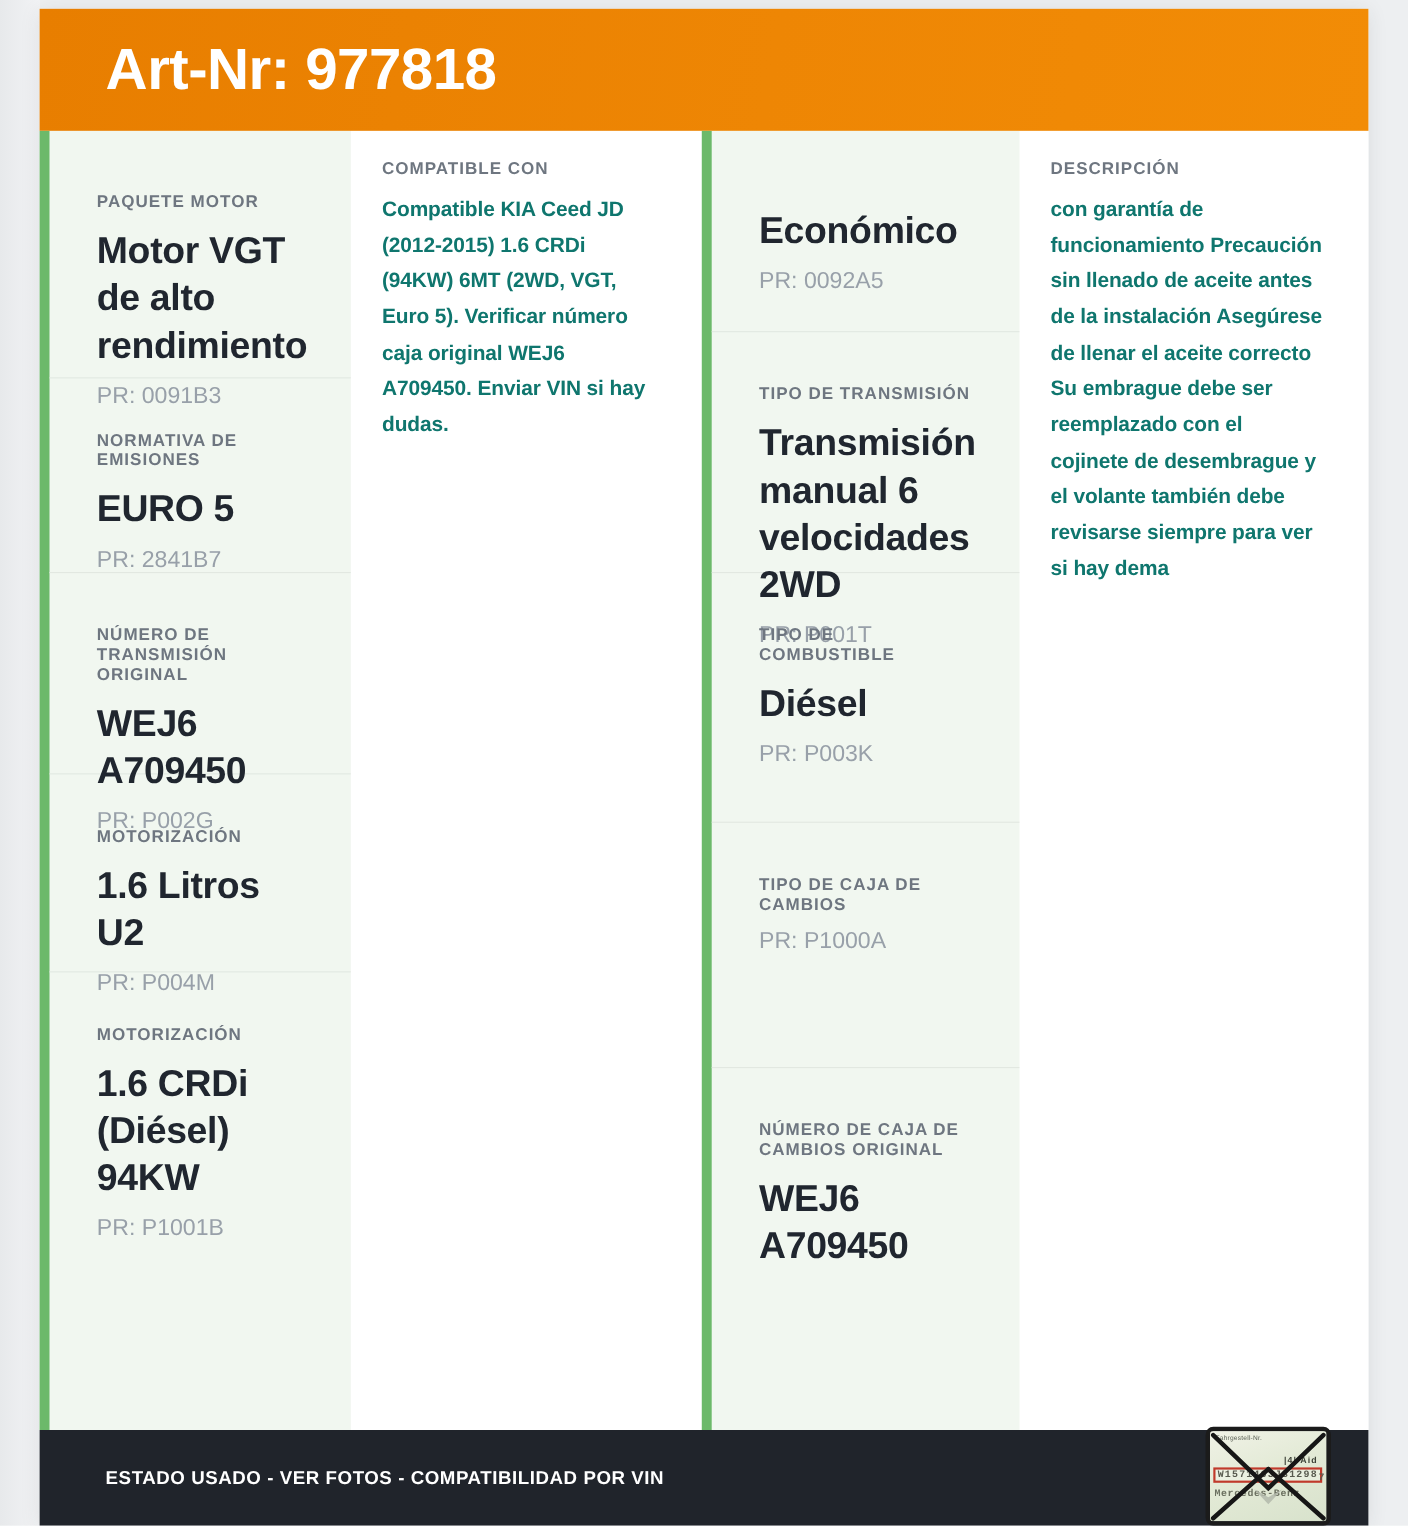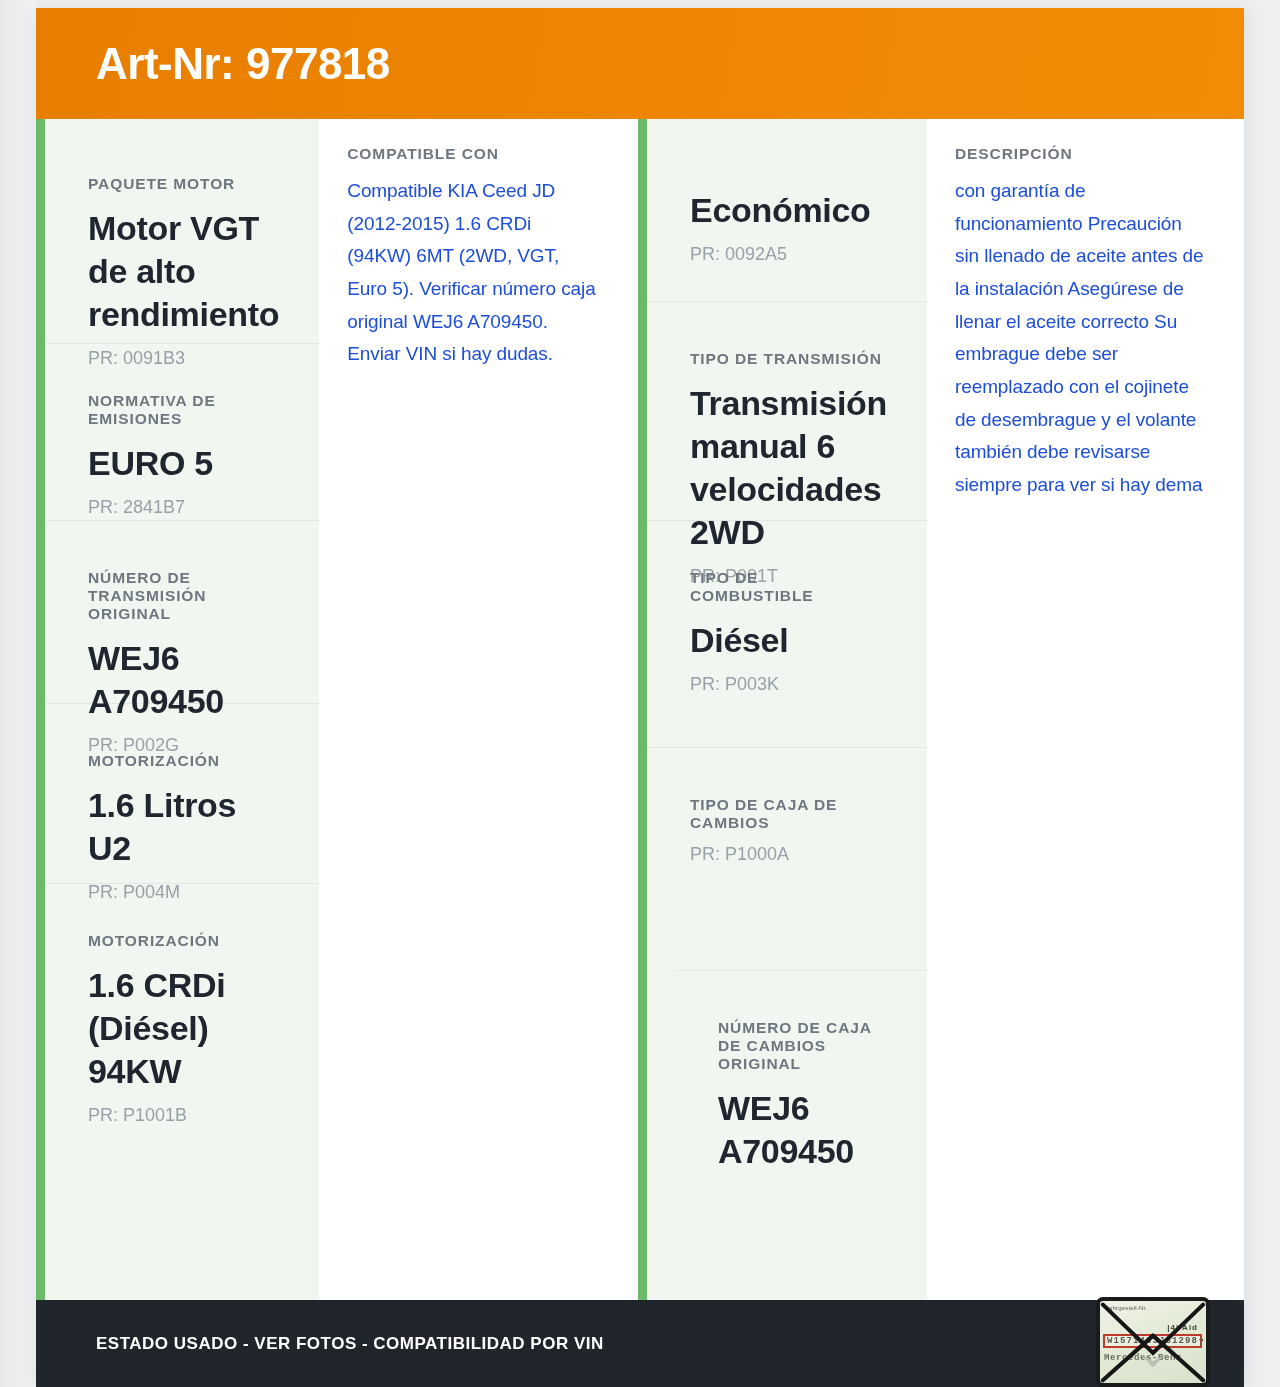--- a/index.html
+++ b/index.html
@@ -25,21 +25,21 @@
     box-shadow:0 2px 18px rgba(40,45,50,.10);
     display:flex;flex-direction:column;
   }
   
   .header{
     height:111px;flex:0 0 111px;
     background:linear-gradient(100deg,#e87e00 0%,var(--accent-orange) 55%,#f28c06 100%);
     display:flex;align-items:center;padding-left:60px;
   }
   .header h1{
-    color:#ffffff;font-size:44px;font-weight:700;letter-spacing:-.5px;
+    color:#ffffff;font-size:53px;font-weight:700;letter-spacing:-.5px;
   }
   
   .cols{flex:1 1 auto;display:flex;align-items:stretch;}
   .col{display:flex;flex-direction:row;}
   .col-left{width:602px;}
   .col-right{width:606px;}
   .mint-stack{
     background:var(--mint-bg);
     border-left:9px solid var(--accent-green);
   }
@@ -47,30 +47,30 @@
   .card.first{padding-top:56px;}
   .card + .card{border-top:1px solid var(--divider-color);}
   .card-label,.note-label{
     font-size:15.5px;font-weight:700;color:var(--label-color);
     letter-spacing:.9px;text-transform:uppercase;
   }
   .card-title{
     margin-top:14px;font-size:34px;font-weight:700;color:var(--title-color);
     line-height:43px;letter-spacing:-.3px;max-width:460px;
   }
-  .card-pr{margin-top:12px;font-size:18px;color:var(--pr-color);}
+  .card-pr{margin-top:12px;font-size:21px;color:var(--pr-color);}
   
   .hl1{height:224px;} .hl2{height:177px;} .hl3{height:183px;} .hl4{height:180px;} .hl5{height:179px;}
-  .hr1{height:182px;} .hr2{height:219px;} .hr3{height:182px;} .hr4{height:223px;margin-top:45px;} .hr5{height:164px;margin-left:28px;}
+  .hr1{height:182px;} .hr2{height:219px;} .hr3{height:182px;} .hr4{height:223px;margin-top:45px;} .hr5{height:164px;}
   
   .note{
     flex:1 1 auto;background:#ffffff;padding:26px 40px 0 28px;
   }
   .note-text{
-    margin-top:12px;font-size:19px;font-weight:400;color:#1d4ed8;
+    margin-top:12px;font-size:19px;font-weight:700;color:#0f766e;
     line-height:1.72;max-width:565px;letter-spacing:-.1px;
   }
   
   .footer{
     position:relative;height:87px;flex:0 0 87px;
     background:var(--footer-bg);
     display:flex;align-items:center;padding-left:60px;
   }
   .footer-text{
     color:#ffffff;font-size:17px;font-weight:700;letter-spacing:.5px;

